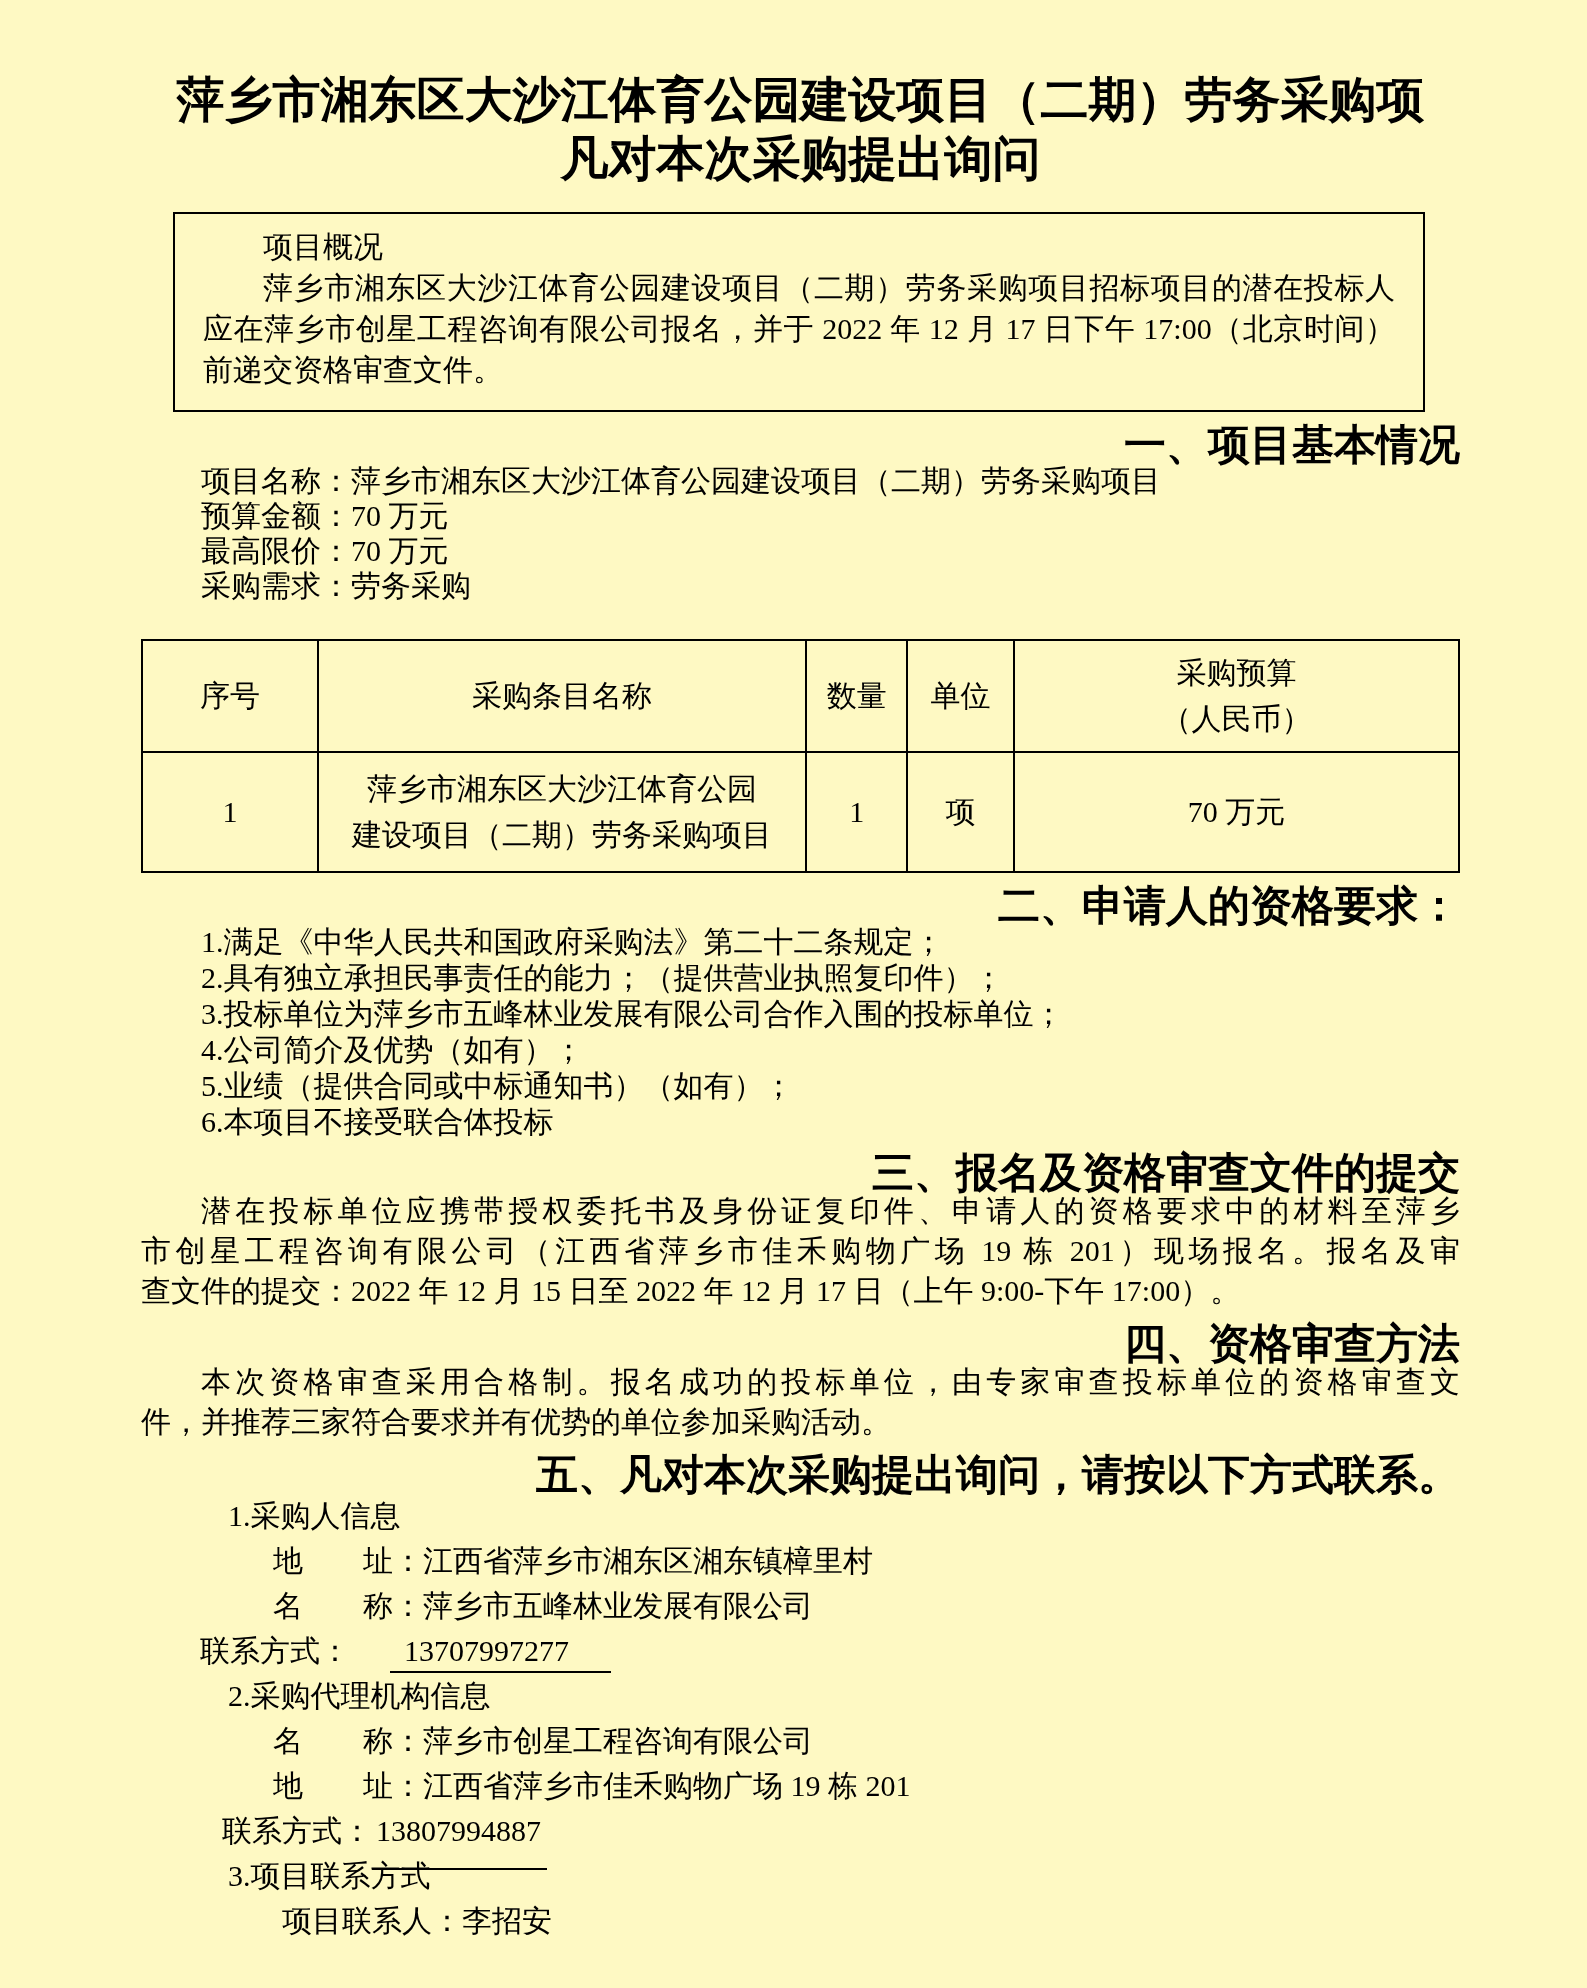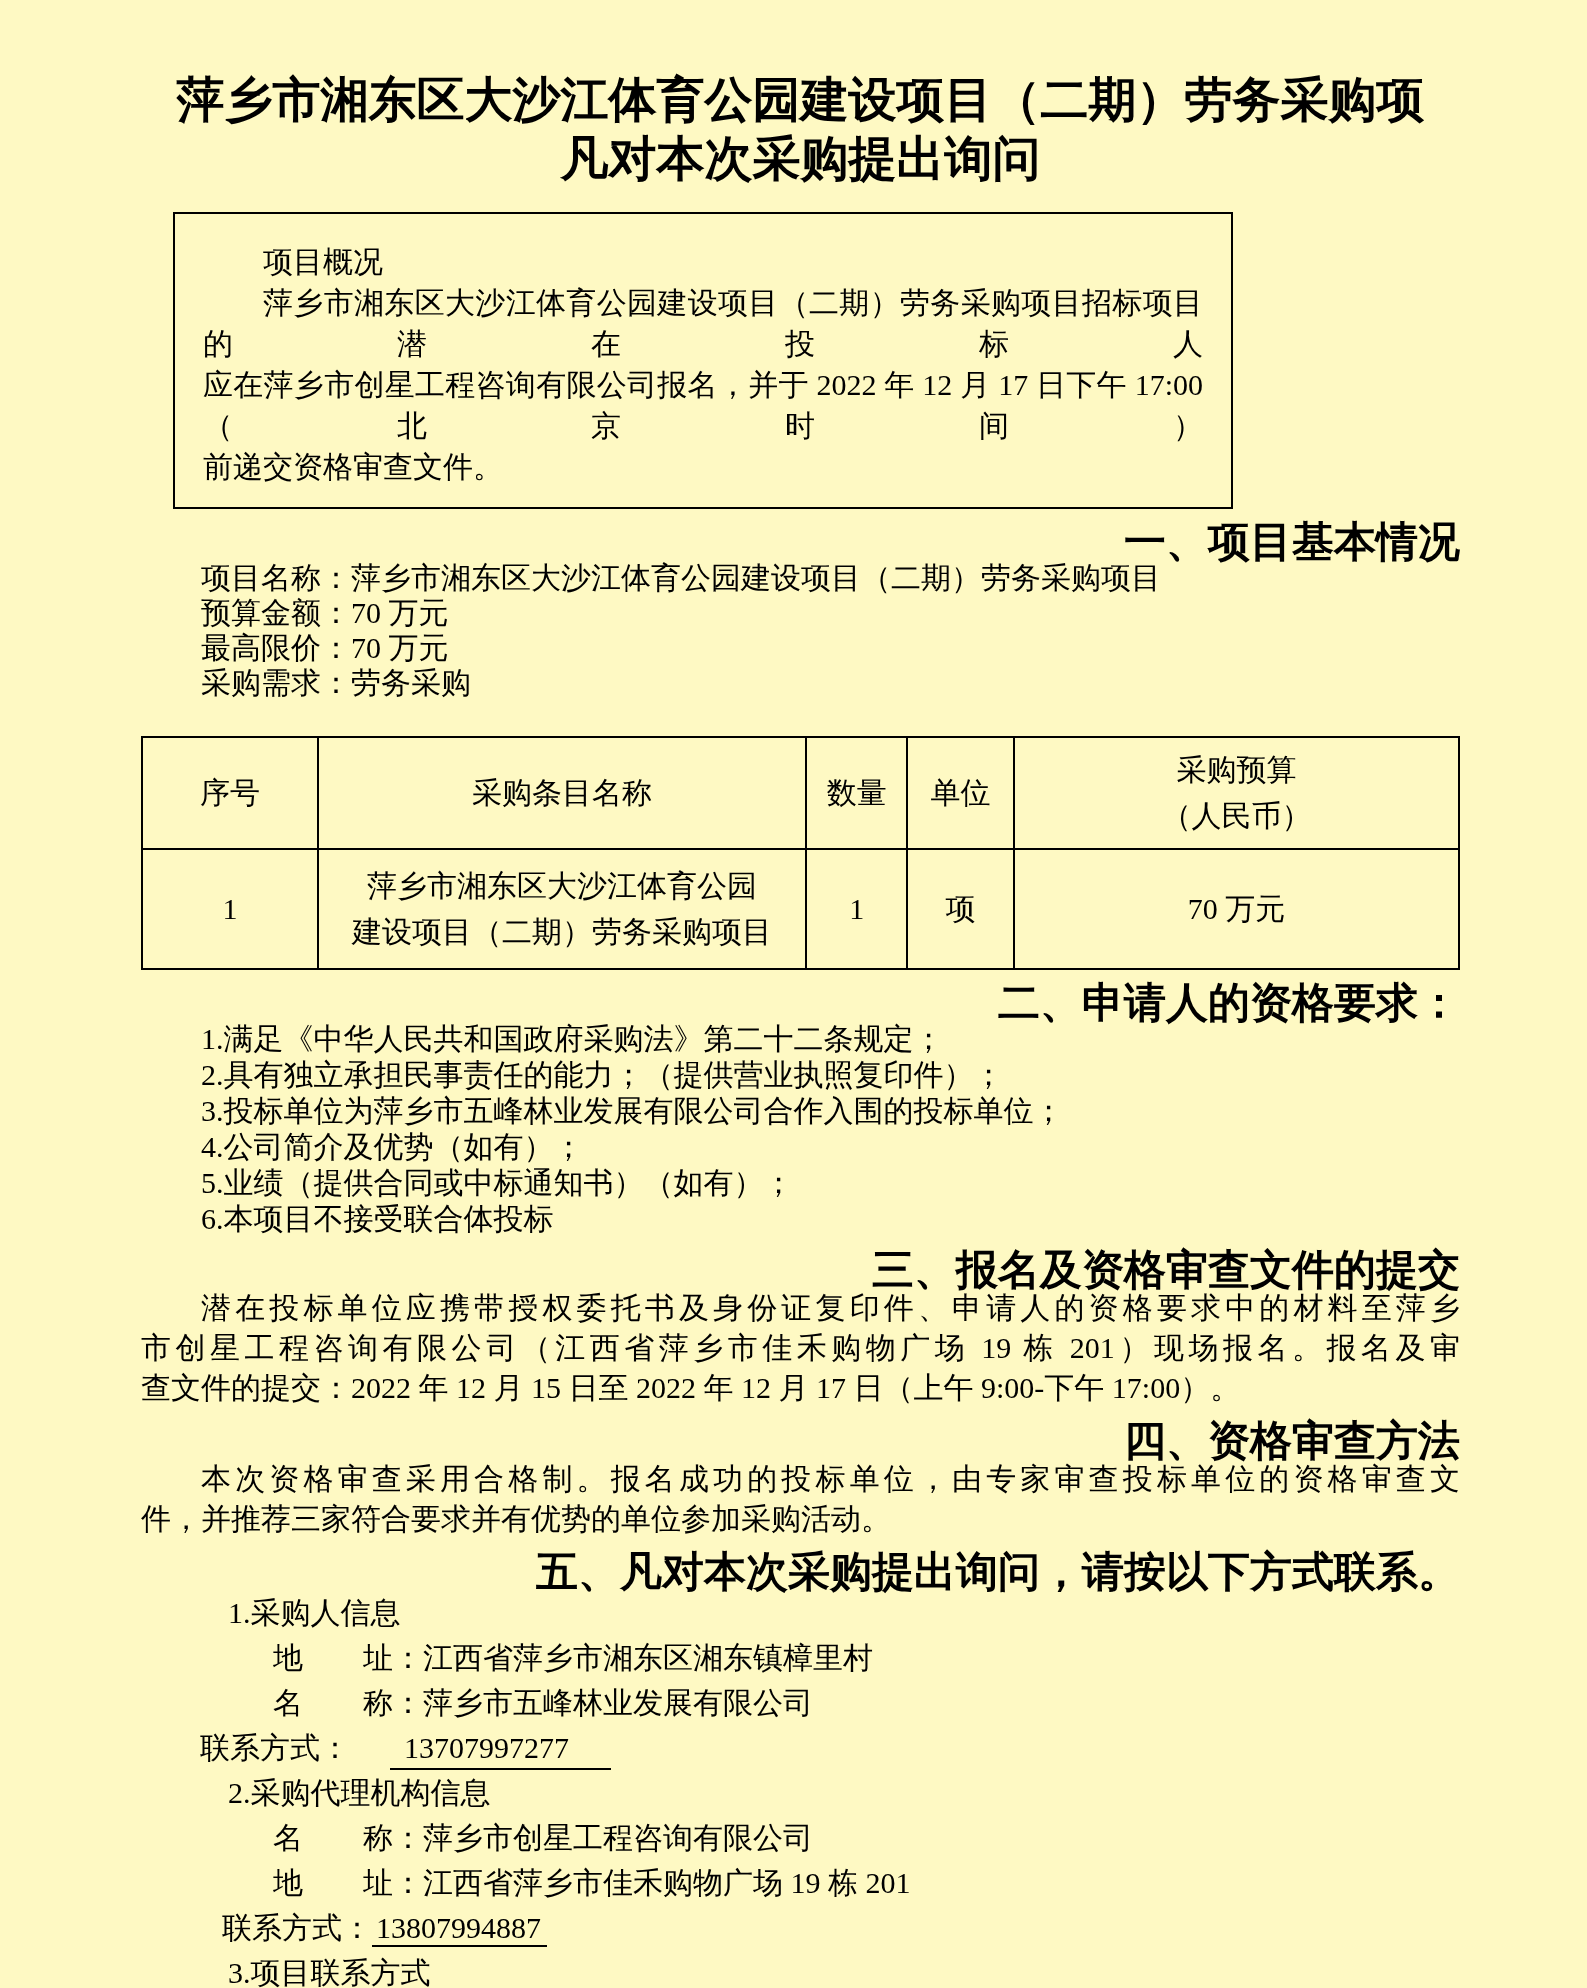--- a/index.html
+++ b/index.html
@@ -20,23 +20,23 @@
     font-weight: bold;
     font-size: 48px;
     line-height: 59px;
     text-align: center;
     font-family: "Liberation Serif", "DejaVu Serif", serif;
   }
   .overview-box {
     border: 2px solid #000000;
     margin-top: 24px;
     margin-left: 32px;
-    width: 1060px;
+    width: 1252px;
     box-sizing: border-box;
-    padding: 27px 28px 20px 28px;
+    padding: 12px 28px 20px 28px;
     line-height: 41px;
   }
   .indent { text-indent: 2em; }
   .fill { text-align: justify; text-align-last: justify; }
   .u {
     text-decoration-thickness: 2px;
     text-underline-offset: 8px;
   }
   .sec-heading {
     font-family: "Liberation Sans", "DejaVu Sans", sans-serif;
@@ -76,21 +76,21 @@
   .c-phone-b { margin-left: 59px;  line-height: 45px; }
   .c-phone-a { margin-left: 81px;  line-height: 45px; }
   .c-contact { margin-left: 141px; line-height: 45px; }
   .phone-pad-b {
     border-bottom: 2px solid #000000;
     padding: 0 42px 4px 14px;
     margin-left: 40px;
   }
   .phone-pad-a {
     border-bottom: 2px solid #000000;
-    padding: 0 6px 1px 4px;
+    padding: 0 6px 21px 4px;
     text-align: right;
   }
 </style>
 </head>
 <body>
 
 <div class="page">
 
   <div class="doc-title">
     <div>萍乡市湘东区大沙江体育公园建设项目（二期）劳务采购项</div>

